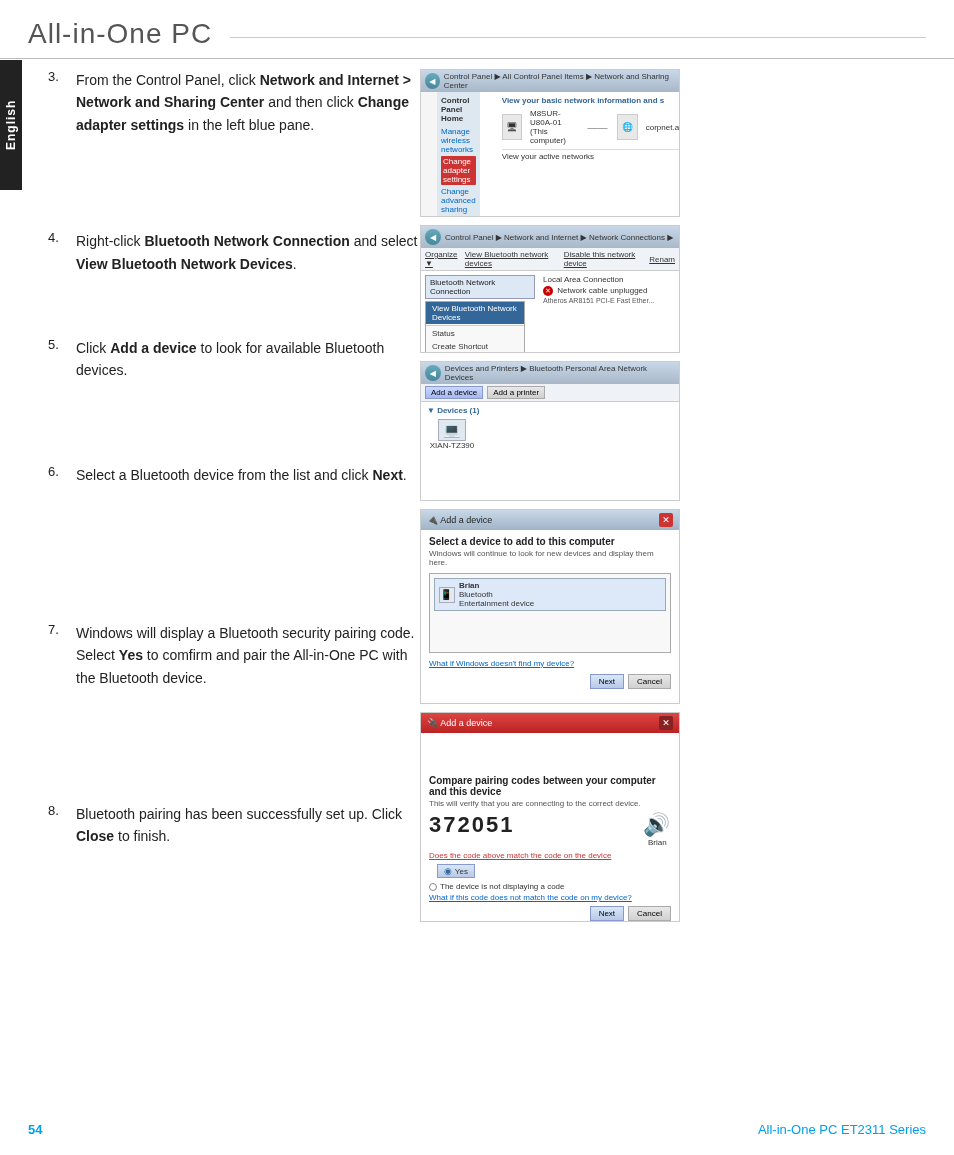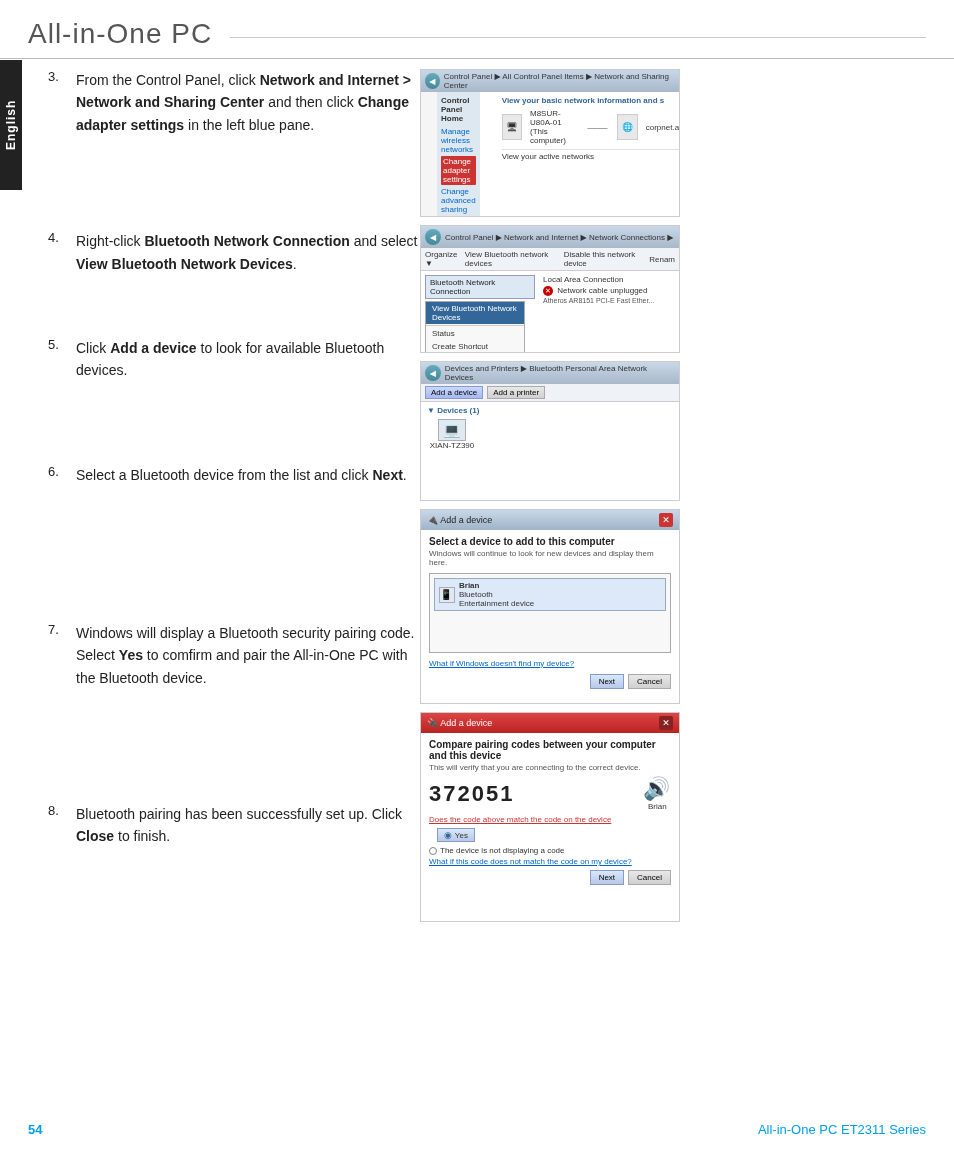--- a/index.html
+++ b/index.html
@@ -185,20 +185,21 @@
       font-size: 8px;
     }
     .ss2-toolbar {
       display: flex;
       align-items: center;
       gap: 4px;
       padding: 2px 4px;
       background: #eff3f7;
       border-bottom: 1px solid #ccc;
       font-size: 8px;
+      text-decoration: underline;
     }
     .ss2-content {
       display: flex;
       padding: 4px;
       gap: 8px;
     }
     .ss2-left {
       width: 110px;
     }
     .ss2-item {
@@ -419,29 +420,29 @@
     .ss5-body {
       background: #fff;
       padding: 6px 8px;
       height: calc(100% - 20px);
     }
     .ss5-heading {
       font-size: 10px;
       font-weight: bold;
       color: #222;
       margin-bottom: 2px;
+      margin-top: 36px;
     }
     .ss5-subtext {
       font-size: 8px;
       color: #555;
       margin-bottom: 4px;
     }
     .ss5-code-row {
       display: flex;
-      align-items: center;
       justify-content: space-between;
       margin-bottom: 4px;
       gap: 44px;
     }
     .ss5-code {
       font-size: 22px;
       font-weight: bold;
       color: #222;
       letter-spacing: 2px;
     }

